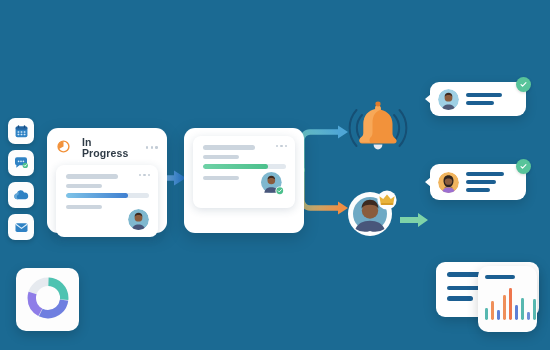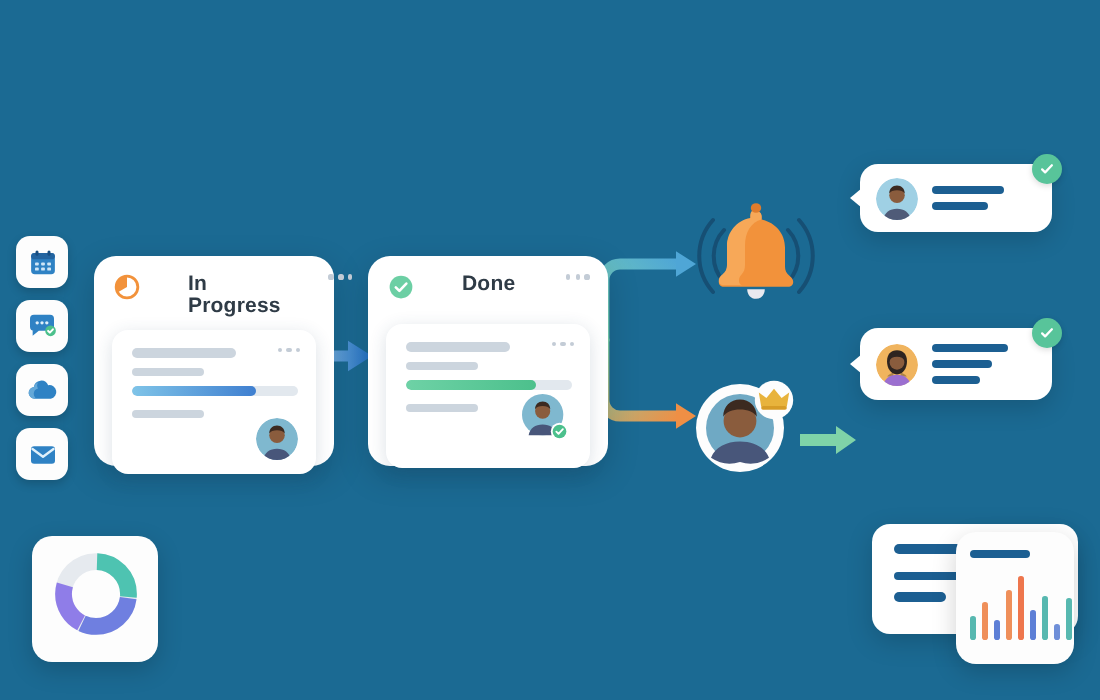--- a/index.html
+++ b/index.html
@@ -19,21 +19,21 @@
     box-shadow:0 2px 5px rgba(0,0,0,.18);
   }
   .rail-icon svg{display:block;}
 
   
   .kcard{
     background:#ffffff;border-radius:11px;
     box-shadow:0 5px 16px rgba(0,0,0,.17);
     padding:8px 9px 12px 9px;box-sizing:border-box;
   }
-  .kcard-head{display:flex;align-items:flex-start;gap:24px;margin:1px 0 7px 1px;}
+  .kcard-head{display:flex;align-items:center;gap:12px;margin:1px 0 7px 1px;}
   .kcard-title{
     font-size:10.5px;font-weight:700;color:#2f3b46;letter-spacing:.1px;
     flex:1;line-height:1;
   }
   .dots{display:flex;gap:2.2px;align-items:center;}
   .dots i{width:2.6px;height:2.6px;border-radius:50%;background:#c3ccd6;display:block;}
   .dots.sm i{width:2.2px;height:2.2px;}
 
   .inner{
     background:#fff;border-radius:8px;padding:9px 9px 9px 10px;
@@ -206,34 +206,20 @@
           <circle cx="20" cy="20" r="20" fill="#7fb8cf"></circle>
           <circle cx="20" cy="16.5" r="7.4" fill="#8a5c3d"></circle>
           <path d="M12.6 14.8c0-4.6 3.2-7.6 7.4-7.6s7.4 3 7.4 7.6c-1.4-2.2-4-3.2-7.4-3.2s-6 1-7.4 3.2z" fill="#3c2a20"></path>
           <path d="M6.8 40c1.1-7 6.4-10.6 13.2-10.6S32.1 33 33.2 40z" fill="#48567a"></path>
         </svg>
       </div>
     </div>
   </div>
 
   <div class="abs kcard" style="left:184px;top:128px;width:120px;height:105px;">
-    <div class="kcard-head">
-      <span>
-        <svg width="13" height="13" viewBox="0 0 24 24">
-          <circle cx="12" cy="12" r="10.5" fill="#6ccfa4"></circle>
-          <path d="M7.2 12.3l3.3 3.3 6.4-6.8" stroke="#fff" stroke-width="2.4" fill="none" stroke-linecap="round" stroke-linejoin="round"></path>
-        </svg>
-      </span>
-      <span class="kcard-title">Done</span>
-      <span class="dots">
-          <i></i>
-          <i></i>
-          <i></i>
-        </span>
-    </div>
     <div class="inner" style="height:72px;">
       <span class="dots sm">
           <i></i>
           <i></i>
           <i></i>
         </span>
       <div class="bar" style="width:52px;"></div>
       <div class="bar" style="width:36px;"></div>
       <div class="track">
         <div class="fill green" style="width:78%;"></div>

